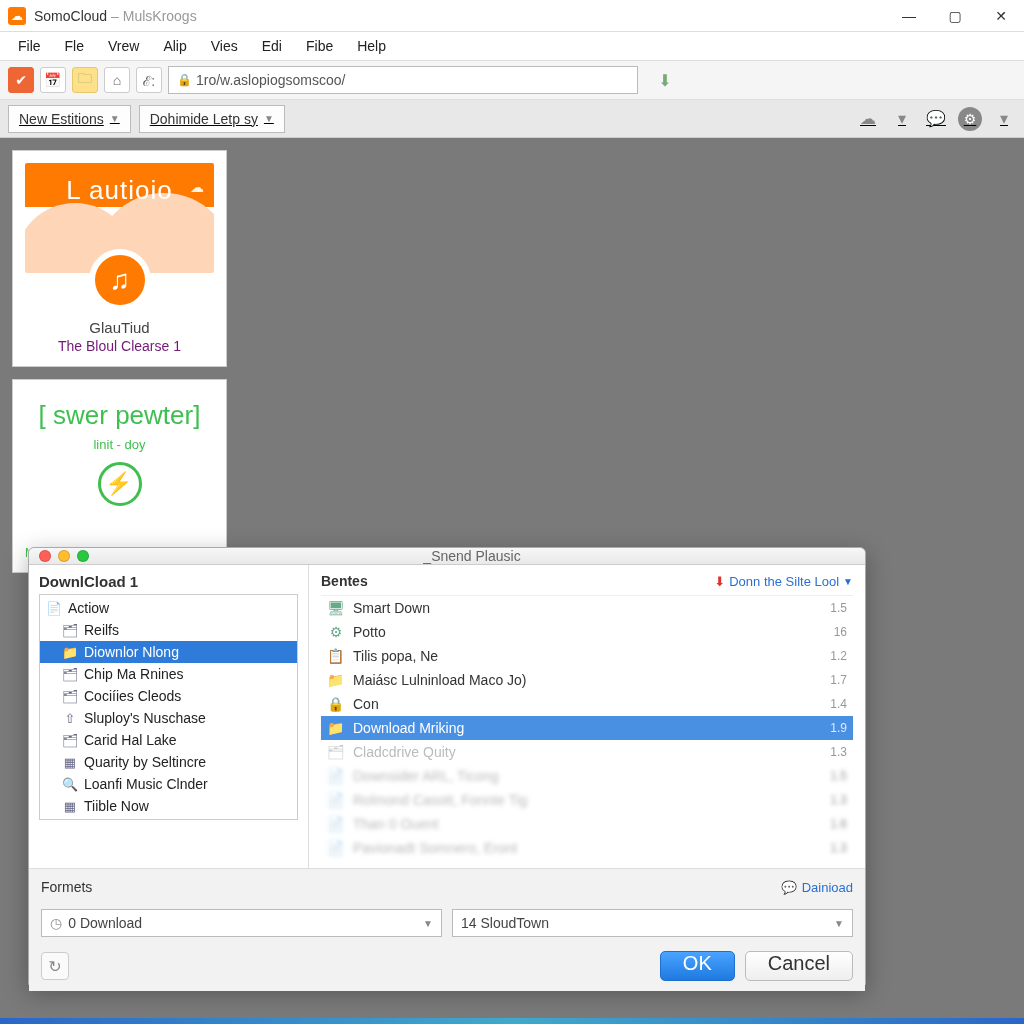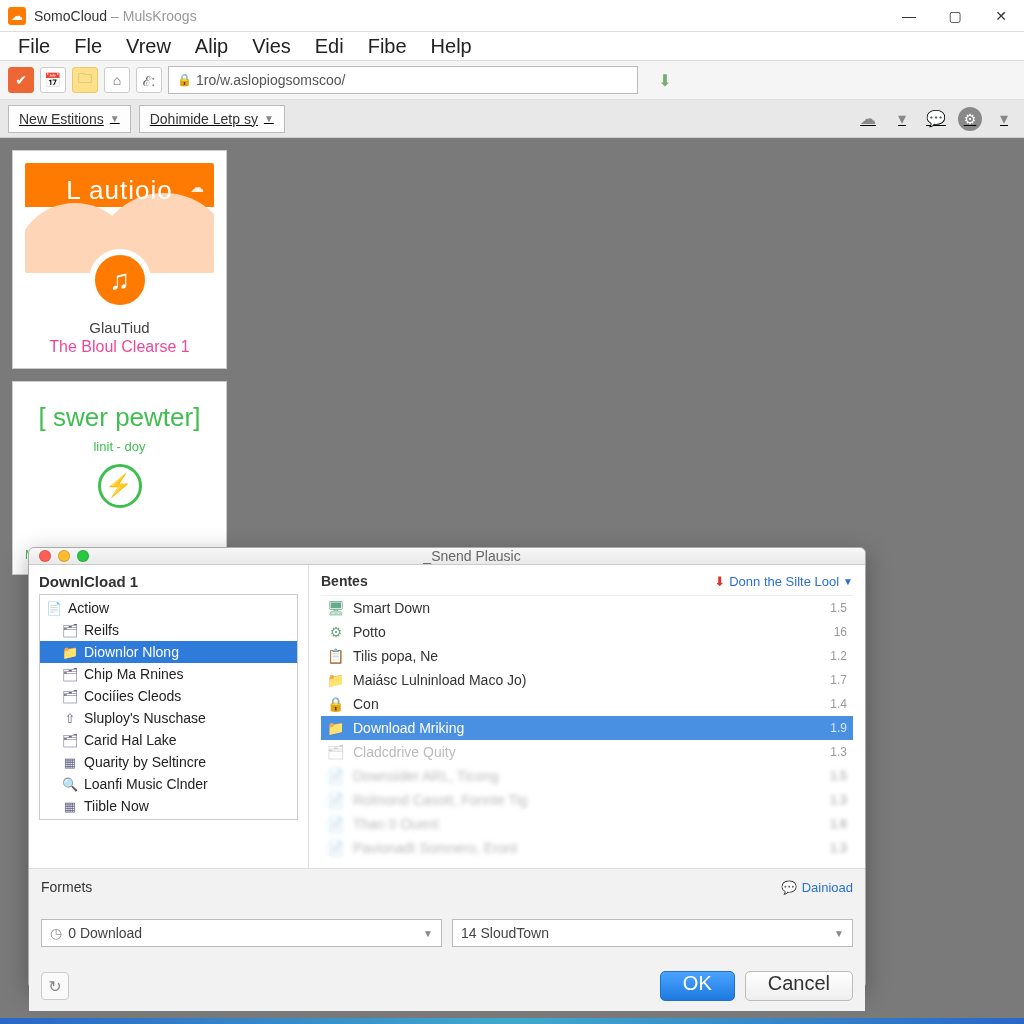--- a/index.html
+++ b/index.html
@@ -7,21 +7,21 @@
 
 
 .titlebar { height: 32px; display: flex; align-items: center; padding-left: 8px; background: #fff; border-bottom: 1px solid #ddd; }
 .titlebar .appicon { width: 18px; height: 18px; background: #ff7a00; border-radius: 3px; margin-right: 8px; display:flex; align-items:center; justify-content:center; color:#fff; font-size:12px;}
 .titlebar .title { font-size: 14px; color: #333; }
 .titlebar .title .sub { color: #999; }
 .titlebar .winbtns { margin-left: auto; display: flex; }
 .titlebar .winbtn { width: 46px; height: 32px; display: flex; align-items: center; justify-content: center; font-size: 14px; color: #333; cursor: pointer; }
 
 
-.menubar { height: 28px; display: flex; align-items: center; padding: 0 6px; font-size: 20px; background: #fff; }
+.menubar { height: 28px; display: flex; align-items: center; padding: 0 6px; font-size: 14px; background: #fff; }
 .menubar .menu-item { padding: 4px 12px; cursor: pointer; color:#222; }
 
 
 .toolbar { height: 40px; display: flex; align-items: center; padding: 0 8px; gap: 6px; background: #f5f5f5; border-top: 1px solid #ddd; border-bottom: 1px solid #ddd; }
 .tbicon { width: 26px; height: 26px; display: flex; align-items: center; justify-content: center; border: 1px solid #ccc; border-radius: 3px; background: #fff; color: #666; font-size: 14px; cursor: pointer; }
 .tbicon.pink { background:#e63; color:#fff; border-color:#e63;}
 .tbicon.yellow { background:#ffe08a; border-color:#e6c96a; color:#8a6;}
 .urlbox { flex: 0 0 470px; height: 28px; border: 1px solid #bbb; background: #fff; display: flex; align-items: center; padding: 0 8px; font-size: 14px; color: #555; }
 .urlbox .lock { color:#888; margin-right:4px; font-size:12px;}
 .tbicon.download { background:transparent; border:none; color:#7a7; font-size:16px; margin-left:8px;}
@@ -38,21 +38,21 @@
 .content { position: relative; height: calc(1024px - 32px - 28px - 40px - 38px - 6px); background: #7a7a7a; padding: 12px; }
 .sidebar { width: 215px; display: flex; flex-direction: column; gap: 12px; justify-content: center; }
 .card { background: #fff; border: 1px solid #ccc; padding: 12px; text-align: center; }
 .card1 .cover { width: 100%; height: 110px; background: linear-gradient(#ff7a00 0 40%, #fff 40% 100%); position: relative; border-radius: 2px; overflow:hidden; display:flex; align-items:center; justify-content:center;}
 .card1 .cover .cloud1 { position:absolute; bottom:0; left:-10px; width:120px; height:70px; background:#ffd5b8; border-radius:60px 60px 0 0;}
 .card1 .cover .cloud2 { position:absolute; bottom:0; right:-20px; width:140px; height:80px; background:#ffd5b8; border-radius:70px 70px 0 0;}
 .card1 .cover .brand { position:absolute; top:12px; color:#fff; font-size:26px; font-weight:400; letter-spacing:1px;}
 .card1 .cover .lilcloud { position:absolute; top:16px; right:10px; color:#fff; font-size:14px; opacity:.9;}
 .card1 .circle { width: 62px; height: 62px; border-radius: 50%; background: #ff7a00; margin: -24px auto 8px; position: relative; display:flex; align-items:center; justify-content:center; color:#fff; font-size:28px; border:6px solid #fff;}
 .card1 .t1 { font-size: 15px; color:#444; }
-.card1 .t2 { font-size: 16px; color:#ec4899; margin-top:2px;}
+.card1 .t2 { font-size: 14px; color:#701a75; margin-top:2px;}
 .card2 .bigtext { color:#3fbf4f; font-size:26px; margin: 8px 0 6px;}
 .card2 .sm { color:#3fbf4f; font-size:13px;}
 .card2 .gcircle { width:44px; height:44px; border-radius:50%; border:3px solid #3fbf4f; display:flex; align-items:center; justify-content:center; color:#3fbf4f; font-size:22px; margin: 10px auto 0;}
 .card2 .link { color:#3fbf4f; font-size:12px; text-align:left; margin-top:40px;}
 
 
 .dialog { position: absolute; left: 28px; top: 530px; width: 838px; height: 440px; background: #f2f2f2; border: 1px solid #aaa; border-radius: 6px 6px 4px 4px; box-shadow: 0 6px 24px rgba(0,0,0,.3); display:flex; flex-direction:column;margin-top:17px;}
 .dlg-titlebar { height: 30px; background: linear-gradient(#f7f7f7,#e9e9e9); border-bottom:1px solid #ccc; border-radius: 6px 6px 0 0; display:flex; align-items:center; padding: 0 10px; font-size:14px; color:#555;}
 .traffic { display:flex; gap:7px; }
 .tl { width:12px; height:12px; border-radius:50%; border:1px solid rgba(0,0,0,.15);}
@@ -71,21 +71,21 @@
 .dlg-main .toprow { display:flex; justify-content:space-between; align-items:center; margin-bottom:6px;}
 .dlg-main .bentes { font-weight:600; color:#333;}
 .dlg-main .ddlink { color:#2a6fd6; font-size:13px; display:flex; align-items:center; gap:4px; cursor:pointer;}
 .filelist { flex:1; border-top:1px solid #eee; overflow:hidden;}
 .fileitem { display:flex; align-items:center; gap:8px; padding:4px 6px; color:#333; cursor:pointer;}
 .fileitem .fic { width:18px; text-align:center; color:#6a8; font-size:14px;}
 .fileitem .sz { margin-left:auto; color:#999; font-size:12px;}
 .fileitem.dim { color:#bbb;} .fileitem.dim .fic{color:#ccc;}
 .fileitem.sel { background:#4a90e2; color:#fff;} .fileitem.sel .fic{color:#fff;} .fileitem.sel .sz{color:#dce9fb;}
 .fileitem.blur { filter: blur(2px); }
-.dlg-footer { padding:10px 12px; background:#f2f2f2; display:flex; flex-direction:column; gap:24px;}
+.dlg-footer { padding:10px 12px; background:#f2f2f2; display:flex; flex-direction:column; gap:14px;}
 .formats-row { display:flex; align-items:center; justify-content:space-between;}
 .formats-row .flabel { font-size:14px; color:#333;}
 .formats-row .dlink { color:#2a6fd6; font-size:13px; display:flex; align-items:center; gap:4px; cursor:pointer;}
 .selects-row { display:flex; gap:10px;}
 .selectbox { flex:1; height:28px; border:1px solid #bbb; background:#fff; display:flex; align-items:center; padding:0 8px; font-size:14px; color:#444; cursor:pointer;}
 .selectbox .caret { margin-left:auto; color:#888; font-size:10px;}
 .btnrow { display:flex; align-items:center; gap:10px;}
 .btnrow .spacer{flex:1;}
 .btnrow .corner-ic { width:28px;height:28px; border:1px solid #ccc; border-radius:4px; display:flex;align-items:center;justify-content:center; color:#888; background:#fafafa;}
 .btn { height:30px; padding:0 22px; border:1px solid #bbb; border-radius:5px; background:linear-gradient(#fff,#eee); font-size:20px; cursor:pointer; color:#333;}

